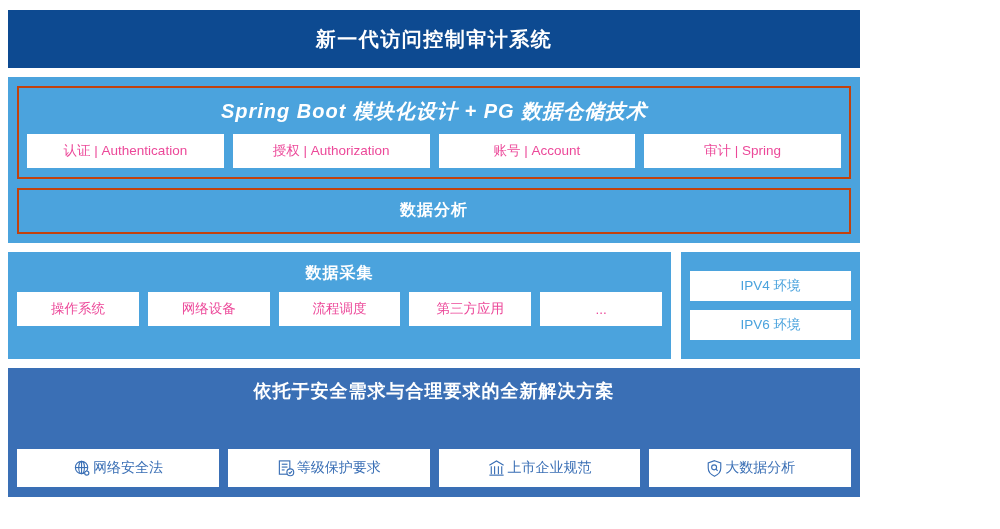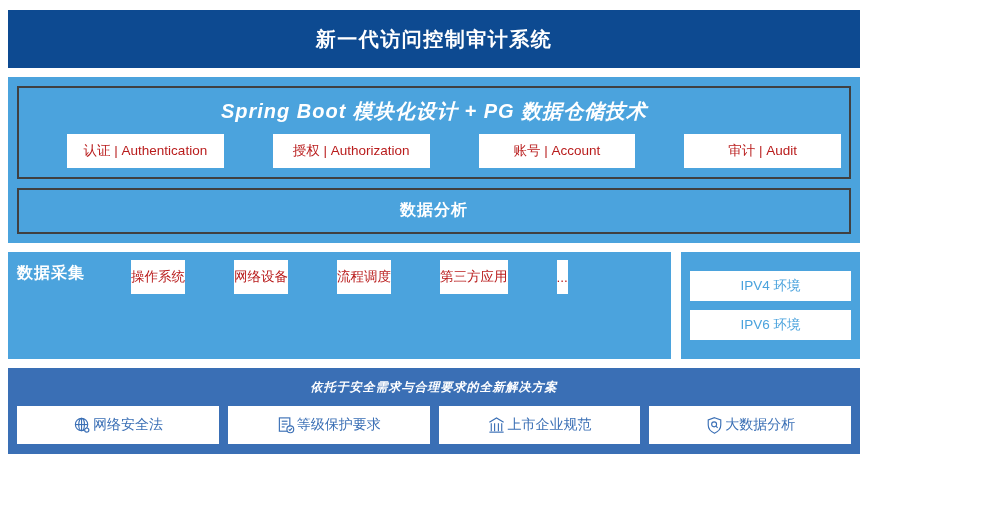--- a/index.html
+++ b/index.html
@@ -42,21 +42,21 @@
   .platform {
     background: #4ba3dd;
     padding: 9px 9px;
     display: flex;
     flex-direction: column;
     gap: 9px;
     flex: none;
   }
 
   .panel {
-    border: 2px solid #404040;
+    border: 2px solid #c2410c;
     padding: 7px 8px 9px 8px;
     display: flex;
     flex-direction: column;
     gap: 7px;
   }
 
   .panel-title {
     text-align: center;
     color: #ffffff;
     font-size: 16px;
@@ -74,39 +74,38 @@
     gap: 9px;
   }
 
   .chip {
     flex: 1 1 0;
     background: #ffffff;
     height: 34px;
     display: flex;
     align-items: center;
     justify-content: center;
-    color: #b91c1c;
+    color: #ec4899;
     font-size: 13.5px;
     white-space: nowrap;
-    margin-left: 40px;
   }
 
   
   .collect-band {
     display: flex;
     gap: 10px;
     flex: none;
   }
 
   .collect-main {
     flex: 1 1 auto;
     background: #4ba3dd;
     padding: 8px 9px 10px 9px;
     display: flex;
-    flex-direction: row;
+    flex-direction: column;
     gap: 6px;
   }
 
   .collect-side {
     width: 179px;
     flex: none;
     background: #4ba3dd;
     padding: 19px 9px;
     display: flex;
     flex-direction: column;
@@ -131,38 +130,38 @@
     padding: 8px 9px 10px 9px;
     display: flex;
     flex-direction: column;
     gap: 8px;
     flex: none;
   }
 
   .solution-title {
     text-align: center;
     color: #ffffff;
-    font-size: 12px;
+    font-size: 18px;
     font-weight: bold;
     letter-spacing: 1px;
     padding: 3px 0 2px 0;
-    font-style: italic;
   }
 
   .sol-chip {
     flex: 1 1 0;
     background: #ffffff;
     height: 38px;
     display: flex;
     align-items: center;
     justify-content: center;
     gap: 1px;
     color: #3a6fb5;
     font-size: 14px;
     white-space: nowrap;
+    margin-top: 36px;
   }
 
   .sol-icon {
     width: 19px;
     height: 19px;
     flex: none;
     display: flex;
     align-items: center;
     justify-content: center;
   }
@@ -178,21 +177,21 @@
   </div>
 
   <div class="platform">
 
     <div class="panel">
       <div class="panel-title italic">Spring Boot 模块化设计 + PG 数据仓储技术</div>
       <div class="chip-row">
         <div class="chip">认证 | Authentication</div>
         <div class="chip">授权 | Authorization</div>
         <div class="chip">账号 | Account</div>
-        <div class="chip">审计 | Audit</div>
+        <div class="chip">审计 | Spring</div>
       </div>
     </div>
 
     <div class="panel">
       <div class="panel-title">数据分析</div>
     </div>
 
   </div>
 
   <div class="collect-band">

